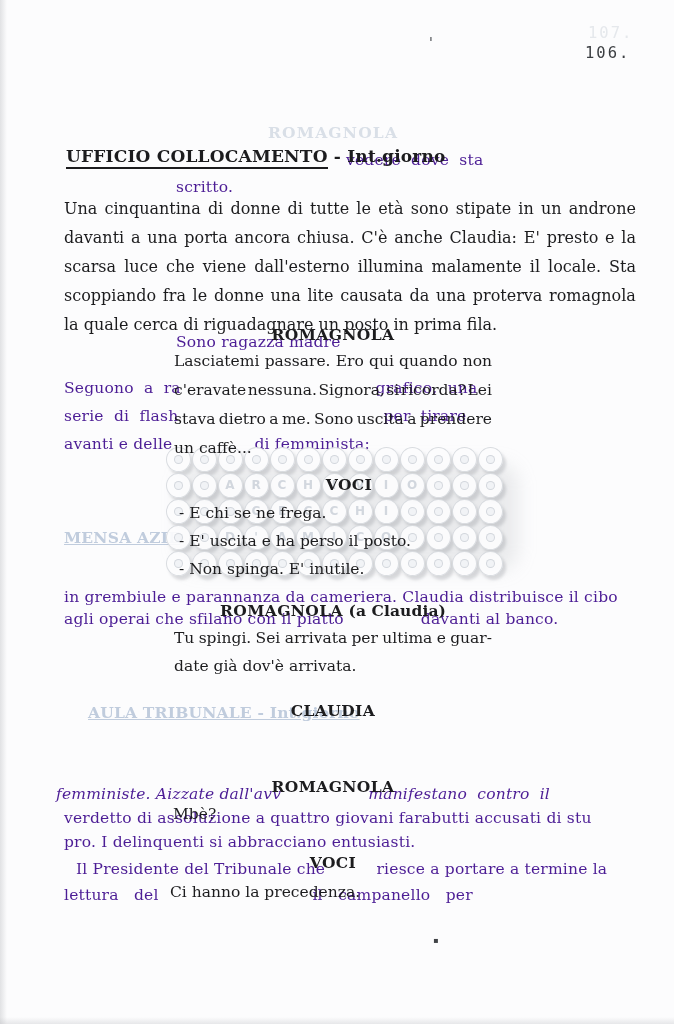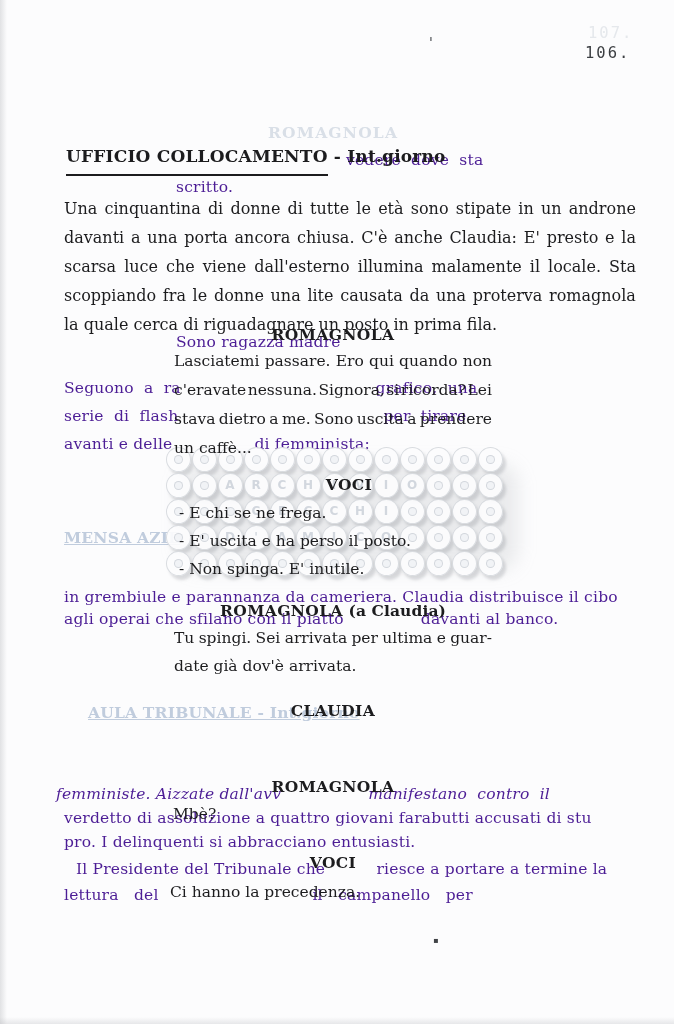--- a/index.html
+++ b/index.html
@@ -36,21 +36,21 @@
   .wm-dot{width:7px;height:7px;border-radius:50%;
     border:1.5px solid rgba(188,193,201,.55);background:rgba(240,242,245,.9);}
   
   .main{z-index:3;}
   .page-number{left:585px;top:44px;
     font-family:"DejaVu Sans Mono","Liberation Mono",monospace;
     font-size:15.5px;color:#3b3e42;letter-spacing:2px;}
   .apostrophe{left:429px;top:35px;font-size:14px;color:#44484c;}
   .speck{left:433px;top:936px;font-size:8px;color:#3f4246;letter-spacing:-1px;}
   .heading{left:66px;top:146px;font-size:17px;font-weight:bold;letter-spacing:.2px;white-space:nowrap;}
-  .heading-loc{border-bottom:2px solid #1c1c1e;padding-bottom:8px;}
+  .heading-loc{border-bottom:2px solid #1c1c1e;padding-bottom:1px;}
   .action{left:64px;top:194px;width:572px;font-size:16px;}
   .line{height:29px;line-height:29px;white-space:nowrap;}
   .jline{display:flex;justify-content:space-between;white-space:normal;}
   .cue{font-weight:bold;text-align:center;letter-spacing:.4px;font-size:15.5px;
     left:174px;width:318px;height:26px;line-height:26px;}
   .cue .paren{font-weight:bold;letter-spacing:.1px;}
   .dlg{left:174px;width:318px;font-size:15.5px;}
   .dlg1{top:347px;}
   .voci-items{left:179px;top:499px;font-size:15.5px;}
   .voci-items .line{height:28px;line-height:28px;}

